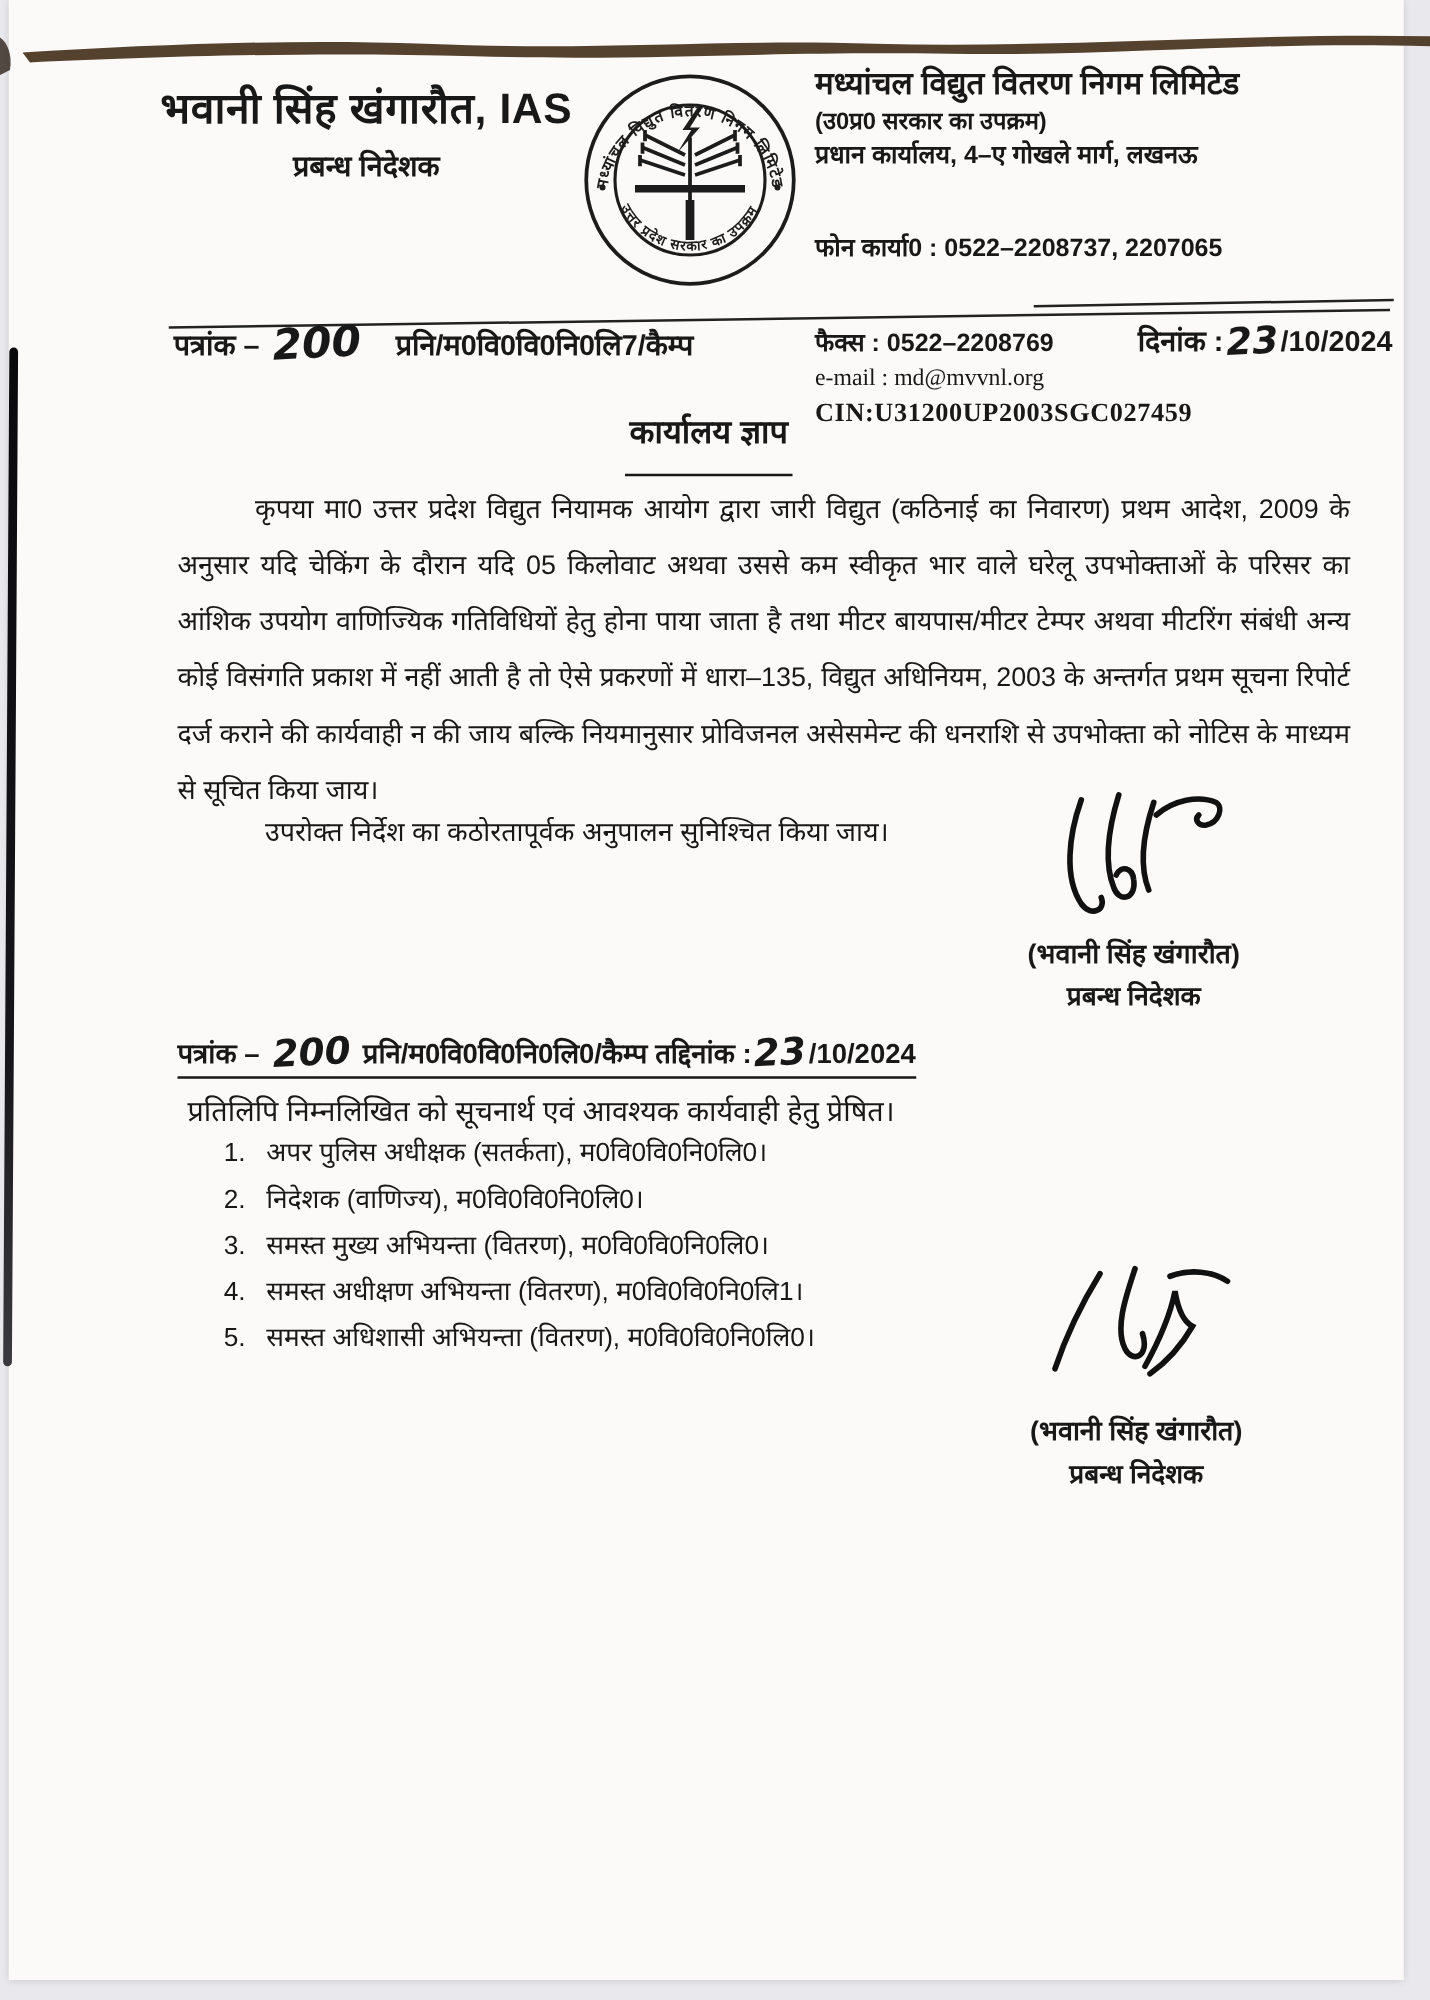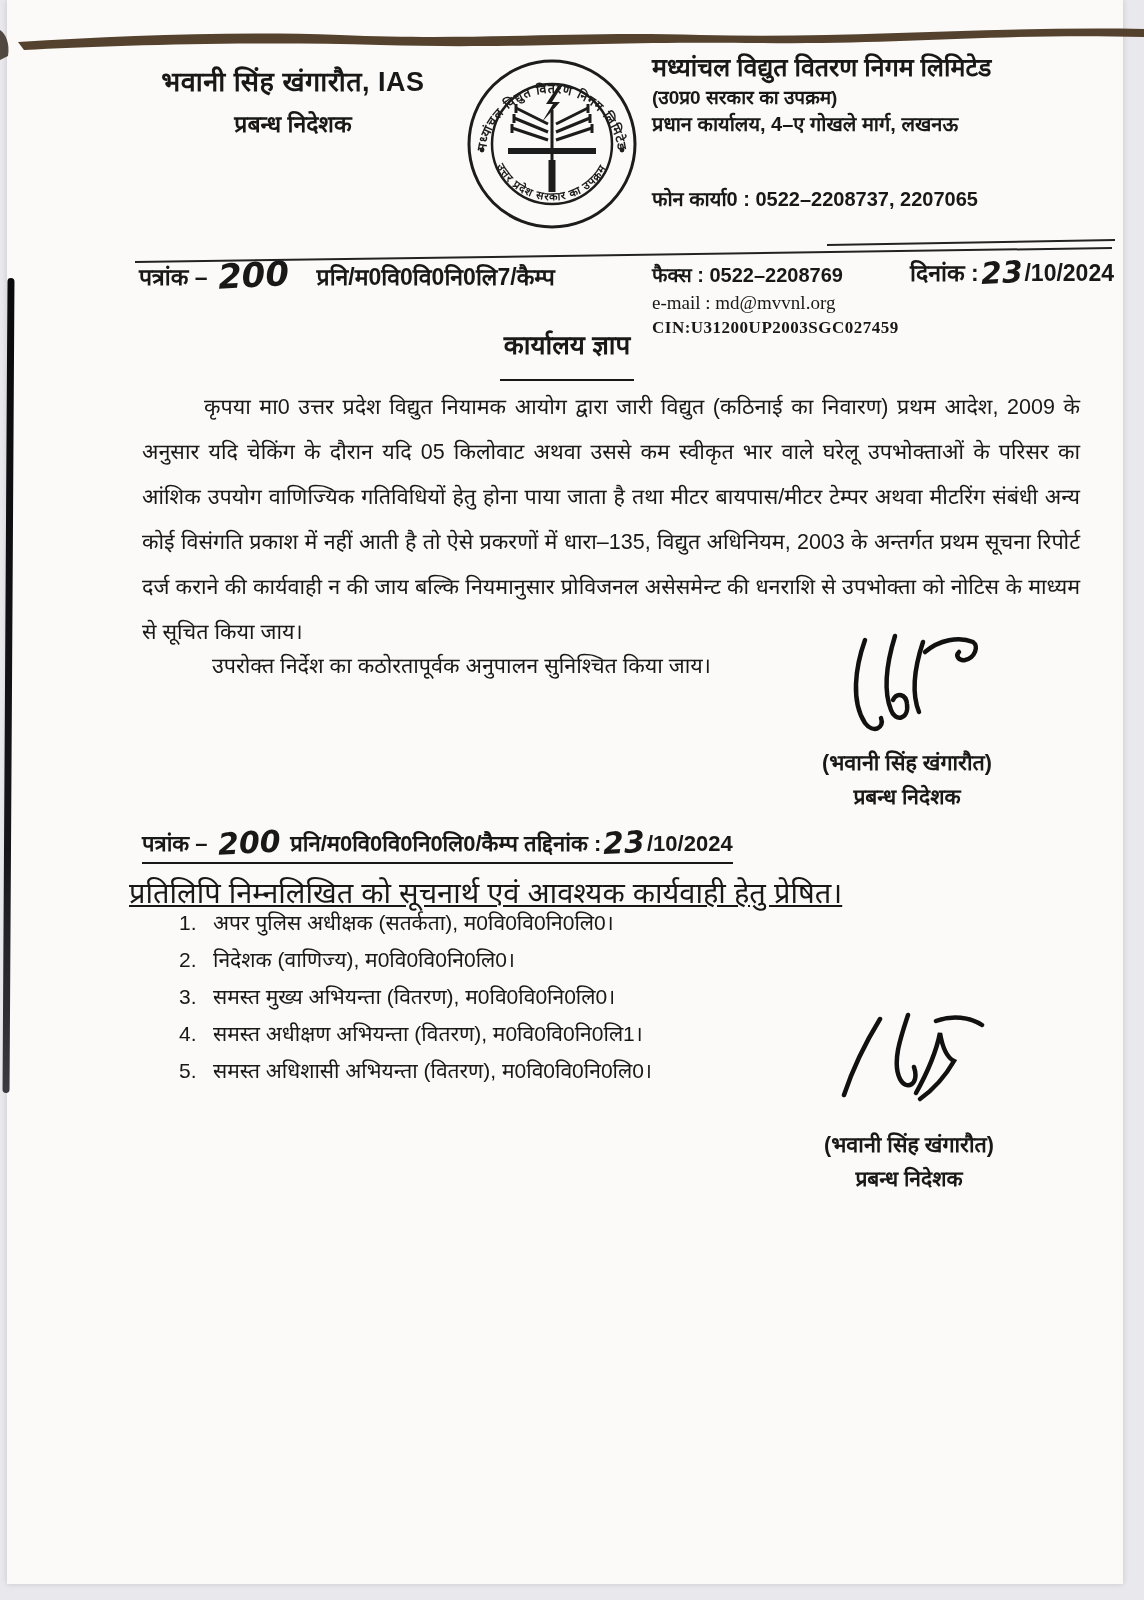--- a/index.html
+++ b/index.html
@@ -25,30 +25,30 @@
   
   .left-streak{
     position:absolute;left:5px;top:278px;width:7px;height:815px;
     background:linear-gradient(180deg,#0a0a0d 0%,#15151a 70%,#3a3a40 100%);
     border-radius:4px;transform:rotate(.35deg);
   }
   .ink{color:#181818;}
 
   
   .hdr-left{position:absolute;left:118px;top:62px;width:336px;text-align:center;}
-  .hdr-left .name{font-size:27px;font-weight:bold;letter-spacing:.5px;}
+  .hdr-left .name{font-size:34px;font-weight:bold;letter-spacing:.5px;}
   .hdr-left .title{font-size:23px;font-weight:bold;margin-top:8px;}
   .logo-wrap{position:absolute;left:455px;top:52px;width:180px;height:185px;}
   .hdr-right{position:absolute;left:645px;top:50px;width:420px;line-height:1.38;}
   .hdr-right .l1{font-size:25px;font-weight:bold;}
   .hdr-right .l2{font-size:19px;font-weight:bold;}
   .hdr-right .l3{font-size:20px;font-weight:bold;}
   .hdr-right .l4,.hdr-right .l5{font-size:20px;font-weight:bold;margin-top:48px;}
   .hdr-right .l6{font-family:"Liberation Serif","DejaVu Serif",serif;font-size:19px;font-weight:normal;}
-  .hdr-right .l7{font-family:"Liberation Serif","DejaVu Serif",serif;font-size:17px;font-weight:bold;letter-spacing:.5px;}
+  .hdr-right .l7{font-family:"Liberation Serif","DejaVu Serif",serif;font-size:21px;font-weight:bold;letter-spacing:.5px;}
 
   .rules{position:absolute;left:120px;top:236px;width:1000px;height:32px;}
 
   
   .ref-row{
     position:absolute;left:132px;top:256px;width:975px;
     display:flex;justify-content:space-between;align-items:flex-start;
     font-size:23px;font-weight:bold;
   }
   .hand{
@@ -81,21 +81,21 @@
   .sig .sig-title{font-size:21px;font-weight:bold;margin-top:6px;}
   .sig svg{display:block;margin:0 auto;}
 
   
   .cc-ref{
     position:absolute;left:135px;top:826px;
     font-size:22px;font-weight:bold;
     border-bottom:2px solid #181818;padding-bottom:5px;
   }
   .cc-ref .hand.big{font-size:30px;margin:0 10px;}
-  .cc-intro{position:absolute;left:122px;top:872px;font-size:29px;text-decoration:underline;}
+  .cc-intro{position:absolute;left:143px;top:872px;font-size:23px;}
   .cc-list{position:absolute;left:172px;top:904px;width:700px;font-size:21px;}
   .cc-item{display:flex;line-height:37px;}
   .cc-item .num{width:34px;flex:none;}
 </style>
 </head>
 <body>
 
 <div class="canvas">
   <div class="paper ink">
 

